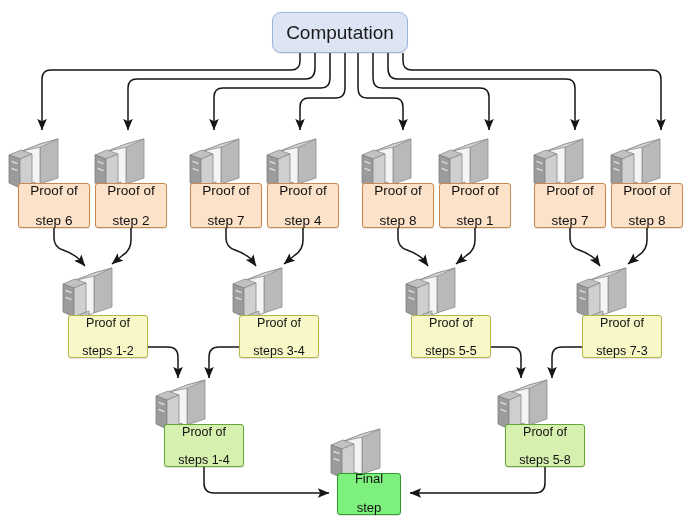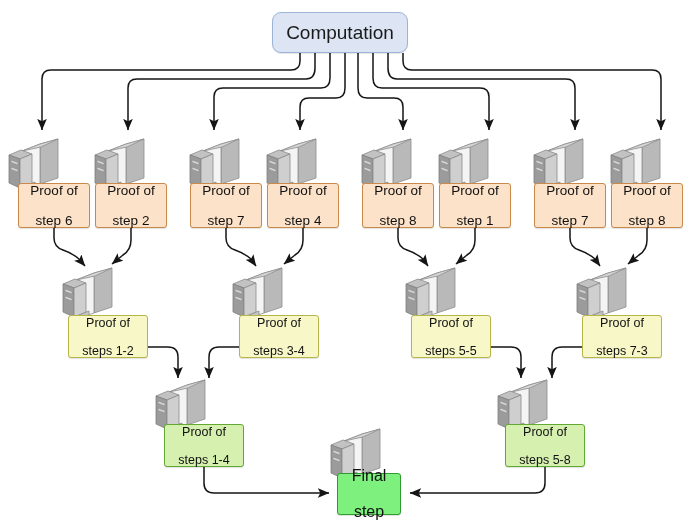--- a/index.html
+++ b/index.html
@@ -17,21 +17,21 @@
     border-radius:3px;}
   .node span{display:block;}
   .n-comp{background:#dde5f5;border:1px solid #9cb4d8;border-radius:9px;
     font-size:19px;color:#1a1a1a;box-shadow:0 1px 1px rgba(0,0,0,.10);}
   .n-step{background:#fbe2c9;border:1px solid #c8894a;font-size:13.5px;
     box-shadow:0 1px 1px rgba(0,0,0,.12);}
   .n-pair{background:#f7f7c8;border:1px solid #b5b54a;font-size:12.5px;
     box-shadow:0 1px 1px rgba(0,0,0,.12);}
   .n-quad{background:#d6f0b0;border:1px solid #63a832;font-size:12.5px;
     box-shadow:0 1px 1px rgba(0,0,0,.12);}
-  .n-final{background:#7df07d;border:1px solid #2f9b2f;font-size:16px;
+  .n-final{background:#7df07d;border:1px solid #2f9b2f;font-size:13px;
     box-shadow:0 1px 1px rgba(0,0,0,.12);}
 </style>
 </head>
 <body>
 
 <div id="stage">
 
   <svg class="layer edges" viewBox="0 0 700 528">
     <defs>
       <marker id="ah" markerWidth="9" markerHeight="9" refX="7.4" refY="3.2" orient="auto" markerUnits="strokeWidth">

